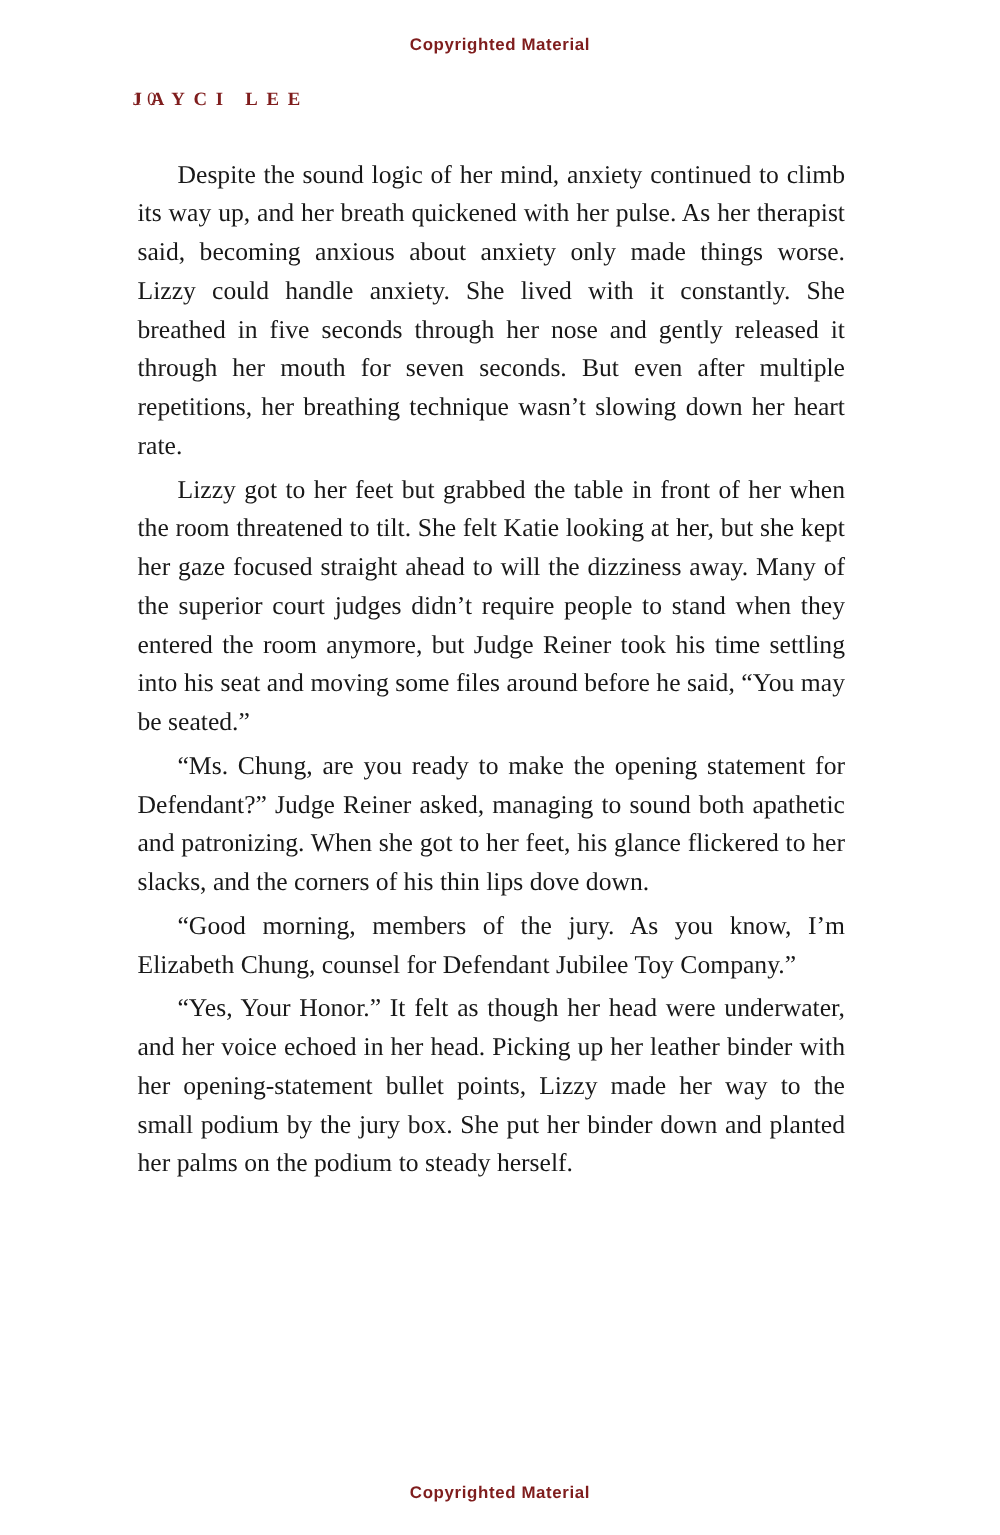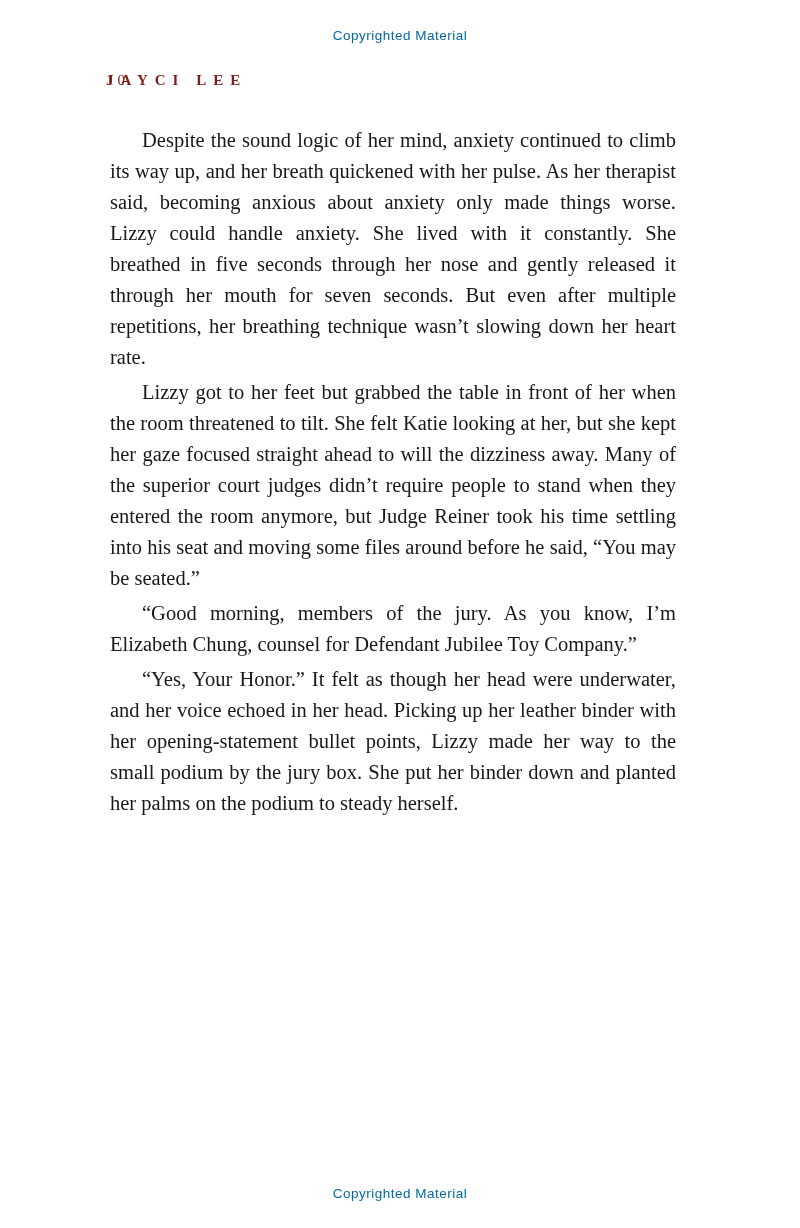--- a/index.html
+++ b/index.html
@@ -17,22 +17,22 @@
     color: #1c1c1c;
     overflow: hidden;
   }
   .copyright {
     position: absolute;
     left: 0;
     right: 0;
     text-align: center;
     font-family: "Liberation Sans", sans-serif;
     font-size: 13.5px;
-    font-weight: 400;
-    color: #0369a1;
+    font-weight: 700;
+    color: #7f1d1d;
     letter-spacing: 0.5px;
   }
   .copyright.top { top: 28px; }
   .copyright.bottom { top: 1186px; }
   .running-header {
     position: absolute;
     top: 72px;
     left: 106px;
     right: 120px;
     height: 22px;
@@ -79,19 +79,20 @@
   <div class="copyright top">Copyrighted Material</div>
 
   <div class="running-header">
     <span class="page-number">10</span>
     <span class="author">JAYCI LEE</span>
   </div>
 
   <div class="body-text">
     <p>Despite the sound logic of her mind, anxiety continued to climb its way up, and her breath quickened with her pulse. As her therapist said, becoming anxious about anxiety only made things worse. Lizzy could handle anxiety. She lived with it constantly. She breathed in five seconds through her nose and gently released it through her mouth for seven seconds. But even after multiple repetitions, her breathing technique wasn’t slowing down her heart rate.</p>
     <p>Lizzy got to her feet but grabbed the table in front of her when the room threatened to tilt. She felt Katie looking at her, but she kept her gaze focused straight ahead to will the dizziness away. Many of the superior court judges didn’t require people to stand when they entered the room anymore, but Judge Reiner took his time settling into his seat and moving some files around before he said, “You may be seated.”</p>
+    <p>“Ms. Chung, are you ready to make the opening statement for Defendant?” Judge Reiner asked, managing to sound both apathetic and patronizing. When she got to her feet, his glance flickered to her slacks, and the corners of his thin lips dove down.</p>
     <p>“Good morning, members of the jury. As you know, I’m Elizabeth Chung, counsel for Defendant Jubilee Toy Company.”</p>
     <p>“Yes, Your Honor.” It felt as though her head were underwater, and her voice echoed in her head. Picking up her leather binder with her opening-statement bullet points, Lizzy made her way to the small podium by the jury box. She put her binder down and planted her palms on the podium to steady herself.</p>
   </div>
 
   <div class="copyright bottom">Copyrighted Material</div>
 
 </div>
 
 </body></html>

